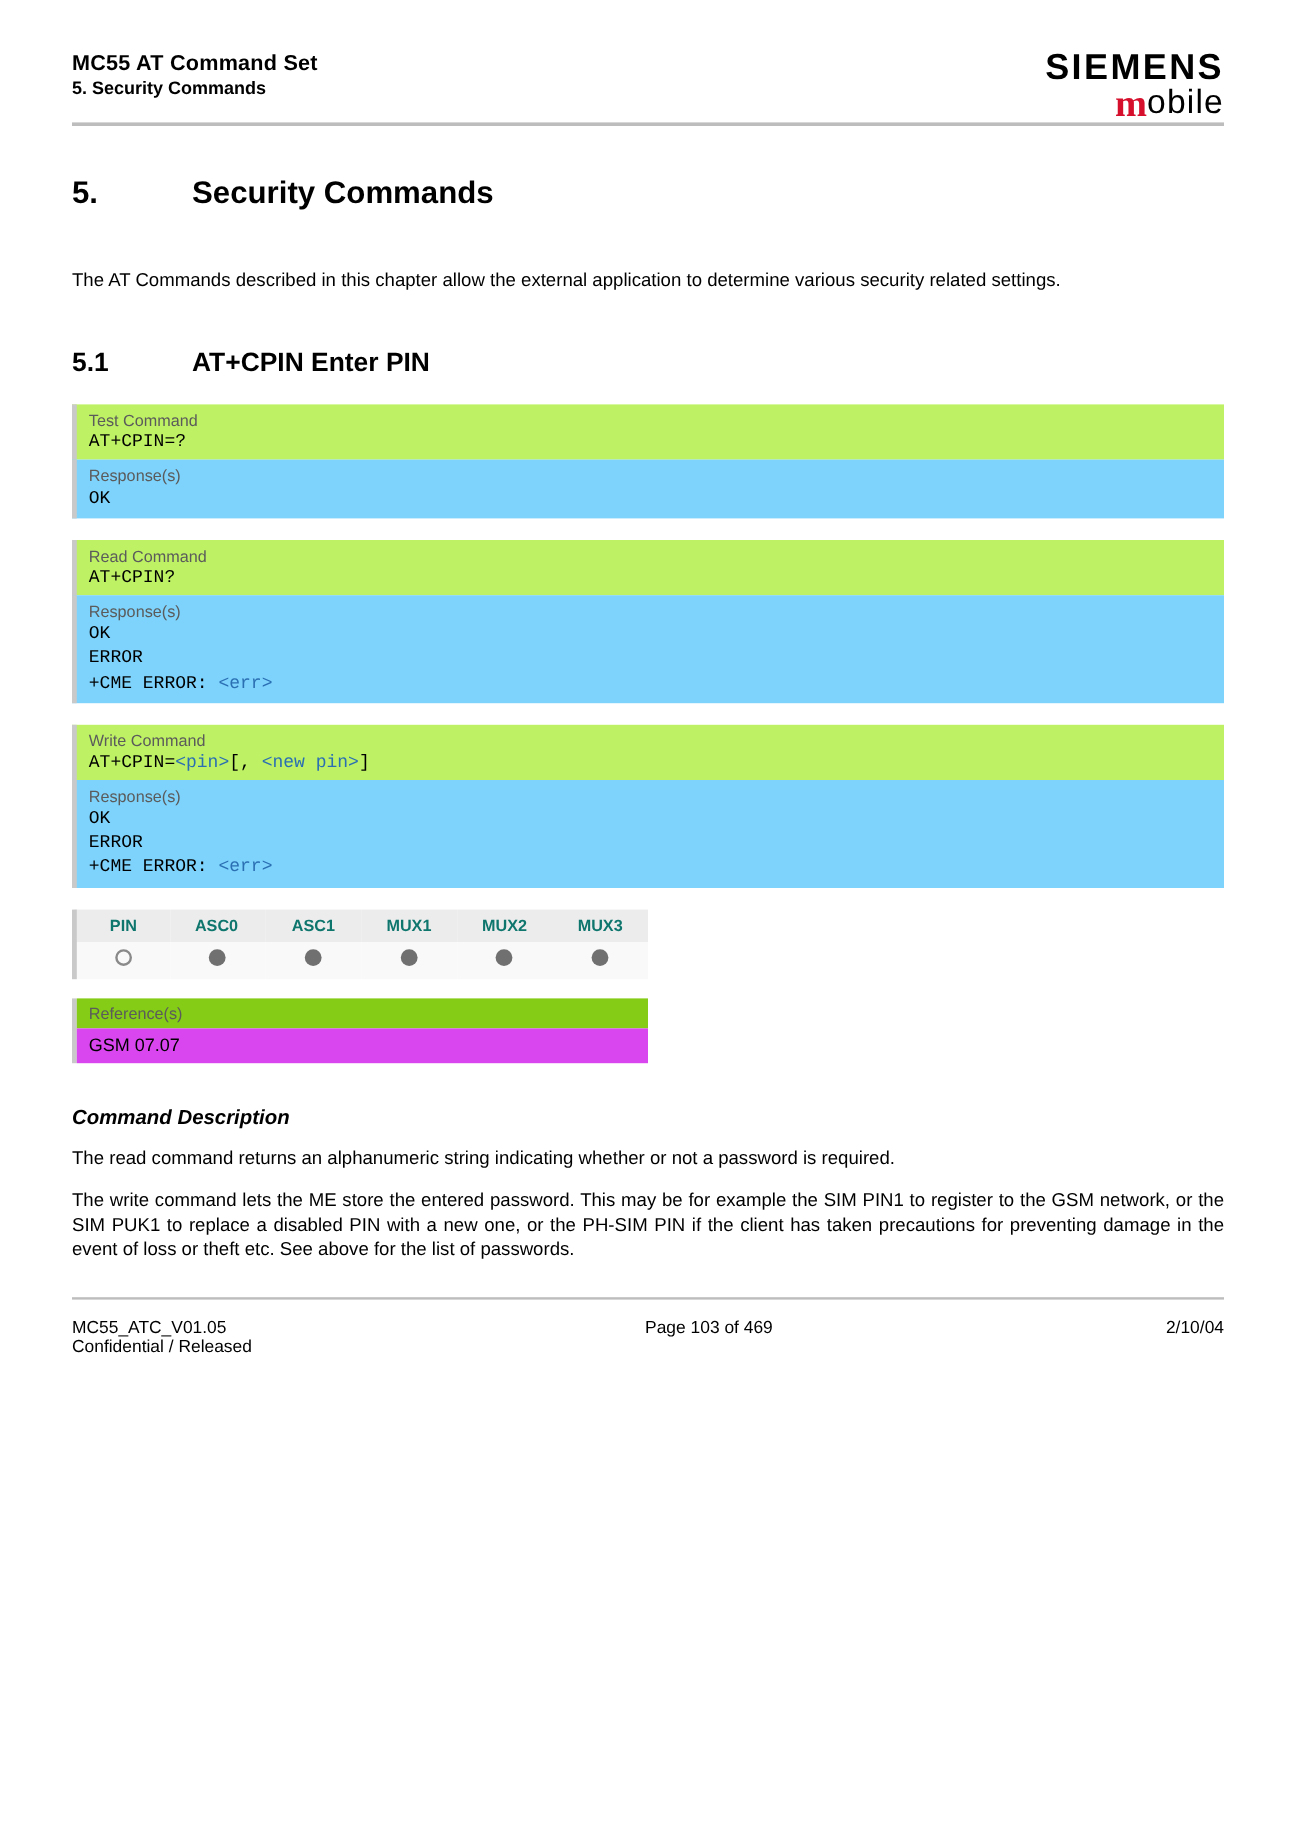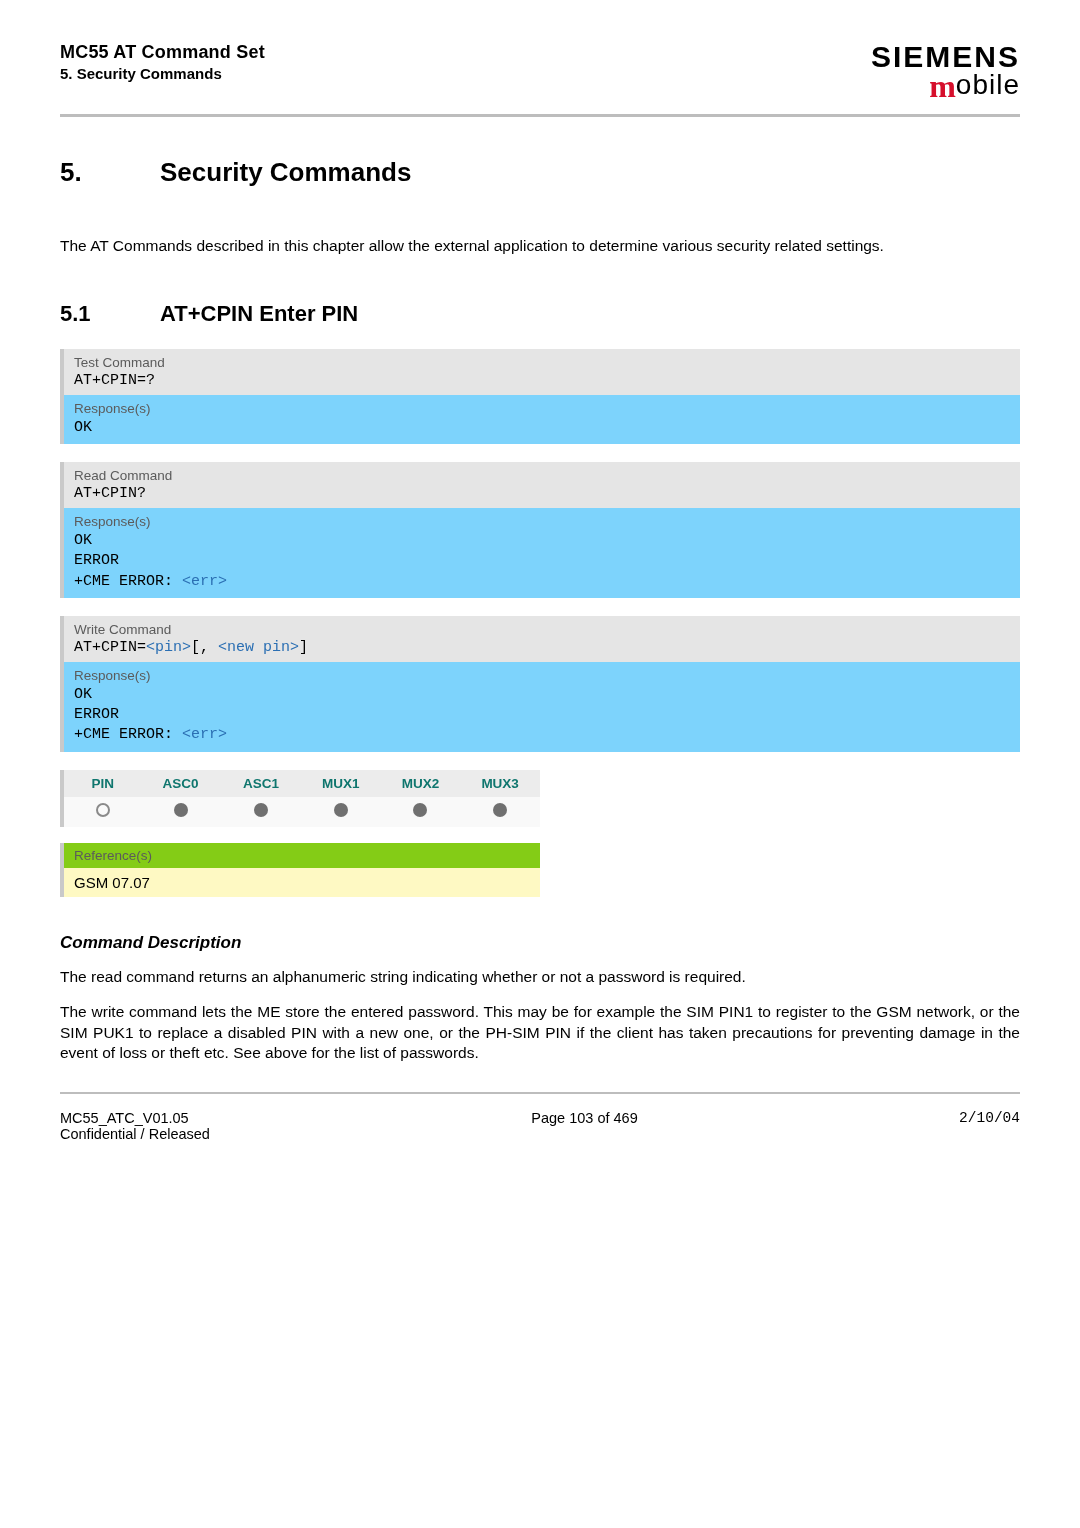--- a/index.html
+++ b/index.html
@@ -12,21 +12,21 @@
     padding: 0;
   }
   .page {
     padding: 42px 60px 30px 60px;
   }
   .header {
     display: flex;
     justify-content: space-between;
     align-items: flex-start;
     border-bottom: 3px solid #bdbdbd;
-    padding-bottom: 12px;
+    padding-bottom: 0;
     margin-bottom: 40px;
   }
   .header-left { }
   .header-title-line1 {
     font-weight: bold;
     font-size: 18px;
     letter-spacing: 0.2px;
   }
   .header-title-line2 {
     font-weight: bold;
@@ -83,21 +83,21 @@
     margin-bottom: 12px;
   }
   .block {
     margin-bottom: 18px;
   }
   .block-label-row, .block-body-row {
     border-left: 4px solid #c9c9c9;
     padding: 6px 10px 6px 10px;
   }
   .block-label-row {
-    background: #e5e5e5;
+    background: #bef264;
   }
   .block-body-row {
     background: #7dd3fc;
   }
   .block-label {
     font-size: 13.5px;
     color: #5b5b5b;
   }
   .mono {
     font-family: "Courier New", Courier, monospace;
@@ -145,21 +145,21 @@
     width: 480px;
     border-left: 4px solid #c9c9c9;
   }
   .ref-label {
     background: #84cc16;
     color: #5b5b5b;
     font-size: 13.5px;
     padding: 5px 10px;
   }
   .ref-body {
-    background: #fef9c3;
+    background: #d946ef;
     padding: 6px 10px;
     font-size: 15px;
   }
   .cmd-desc-label {
     font-style: italic;
     font-weight: bold;
     font-size: 17px;
     margin-top: 36px;
     margin-bottom: 14px;
   }
@@ -172,21 +172,21 @@
   .footer {
     border-top: 2px solid #bdbdbd;
     margin-top: 28px;
     padding-top: 16px;
     display: flex;
     justify-content: space-between;
     font-size: 14.5px;
   }
   .footer-left { }
   .footer-center { text-align: center; flex: 1; }
-  .footer-right { text-align: center; font-family: Liberation Mono, monospace; }
+  .footer-right { text-align: center; }
 </style>
 </head>
 <body>
 
 <div class="page">
 
   <div class="header">
     <div class="header-left">
       <div class="header-title-line1">MC55 AT Command Set</div>
       <div class="header-title-line2">5. Security Commands</div>

